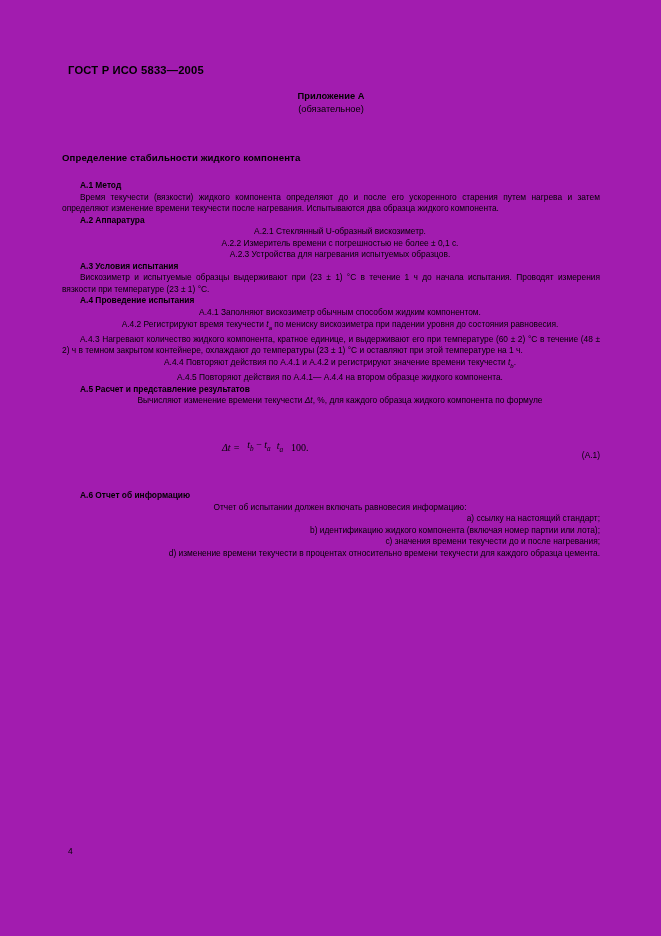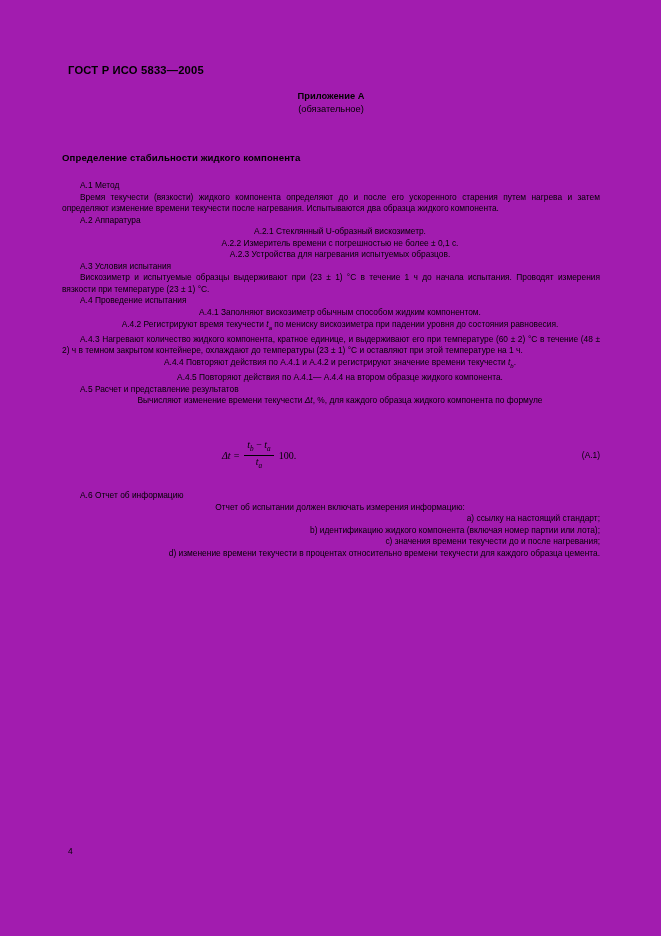--- a/index.html
+++ b/index.html
@@ -66,21 +66,21 @@
   .body-text {
     position: absolute;
     left: 0;
     top: 180px;
     width: 538px;
     font-size: 8.4px;
     line-height: 11.55px;
   }
 
   .sec-head {
-    font-weight: normal;
+    font-weight: bold;
     text-indent: 18px;
     margin: 0;
     padding: 0;
   }
   p.para {
     margin: 0;
     padding: 0;
     text-indent: 18px;
     text-align: justify;
     text-justify: inter-word;
@@ -118,21 +118,21 @@
     left: 160px;
     top: 2px;
     font-family: "Liberation Serif", serif;
     font-size: 10px;
     display: flex;
     align-items: center;
     gap: 3px;
   }
   .frac {
     display: inline-flex;
-    flex-direction: column;
+    flex-direction: row;
     align-items: center;
     vertical-align: middle;
     margin: 0 2px;
   }
   .frac .num {
     padding: 0 3px 1px 3px;
     line-height: 1.05;
   }
   .frac .bar {
     width: 100%;
@@ -217,21 +217,21 @@
           <span class="bar"></span>
           <span class="den"><span class="var"><span>t</span><sub>a</sub></span></span>
         </span>
         <span>100.</span>
       </div>
       <div class="eqnum">(А.1)</div>
     </div>
 
     <div class="tail-text">
       <p class="sec-head">А.6 Отчет об информацию</p>
-      <p class="item">Отчет об испытании должен включать измерения информацию:</p>
+      <p class="item">Отчет об испытании должен включать равновесия информацию:</p>
       <p class="listitem">a) ссылку на настоящий стандарт;</p>
       <p class="listitem">b) идентификацию жидкого компонента (включая номер партии или лота);</p>
       <p class="listitem">c) значения времени текучести до и после нагревания;</p>
       <p class="listitem">d) изменение времени текучести в процентах относительно времени текучести для каждого образца цемента.</p>
     </div>
 
   </div>
 
   <div class="page-number">4</div>
 

